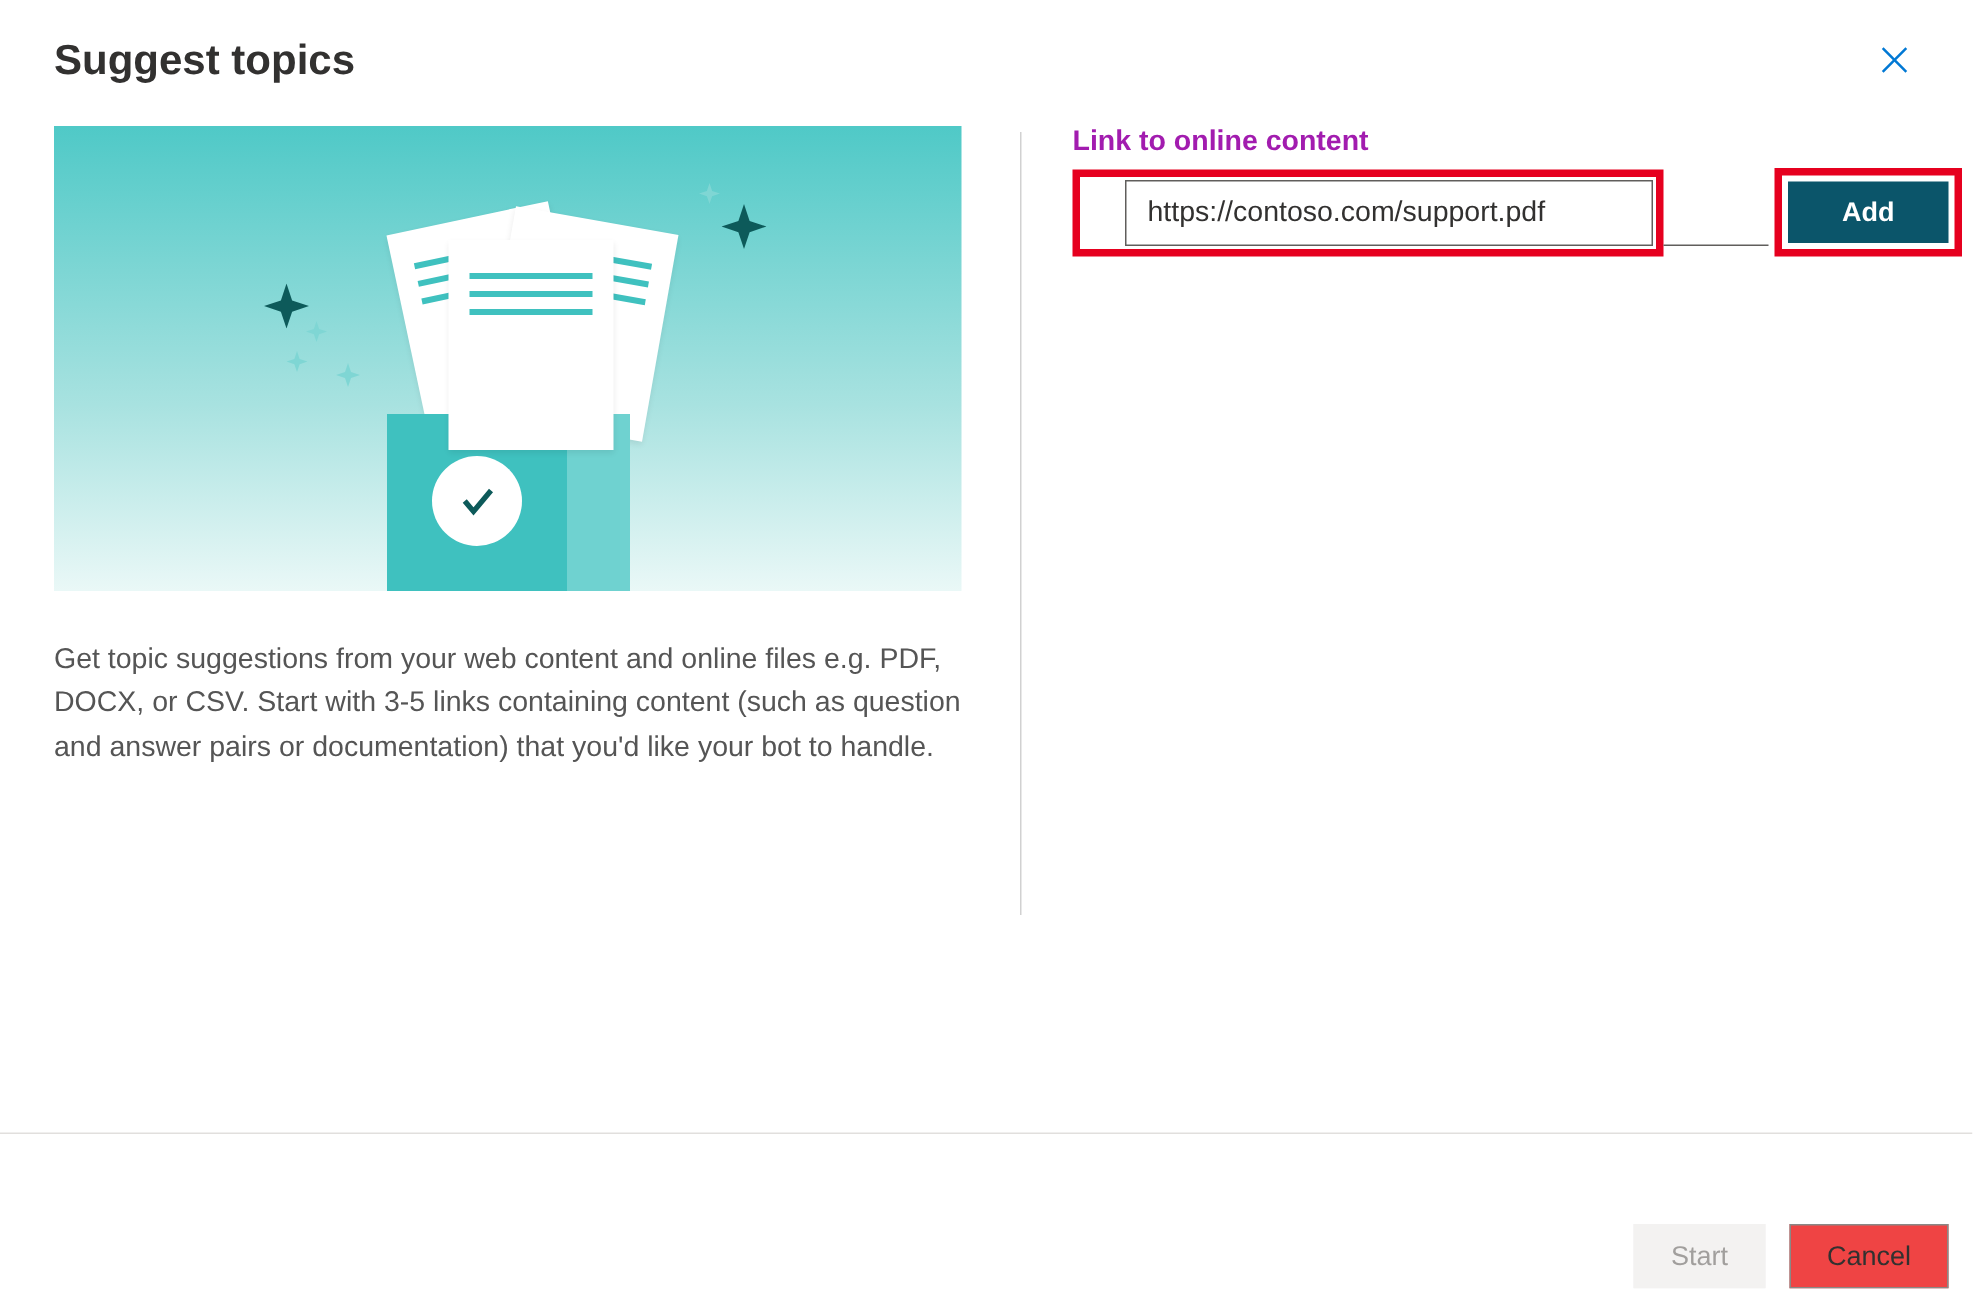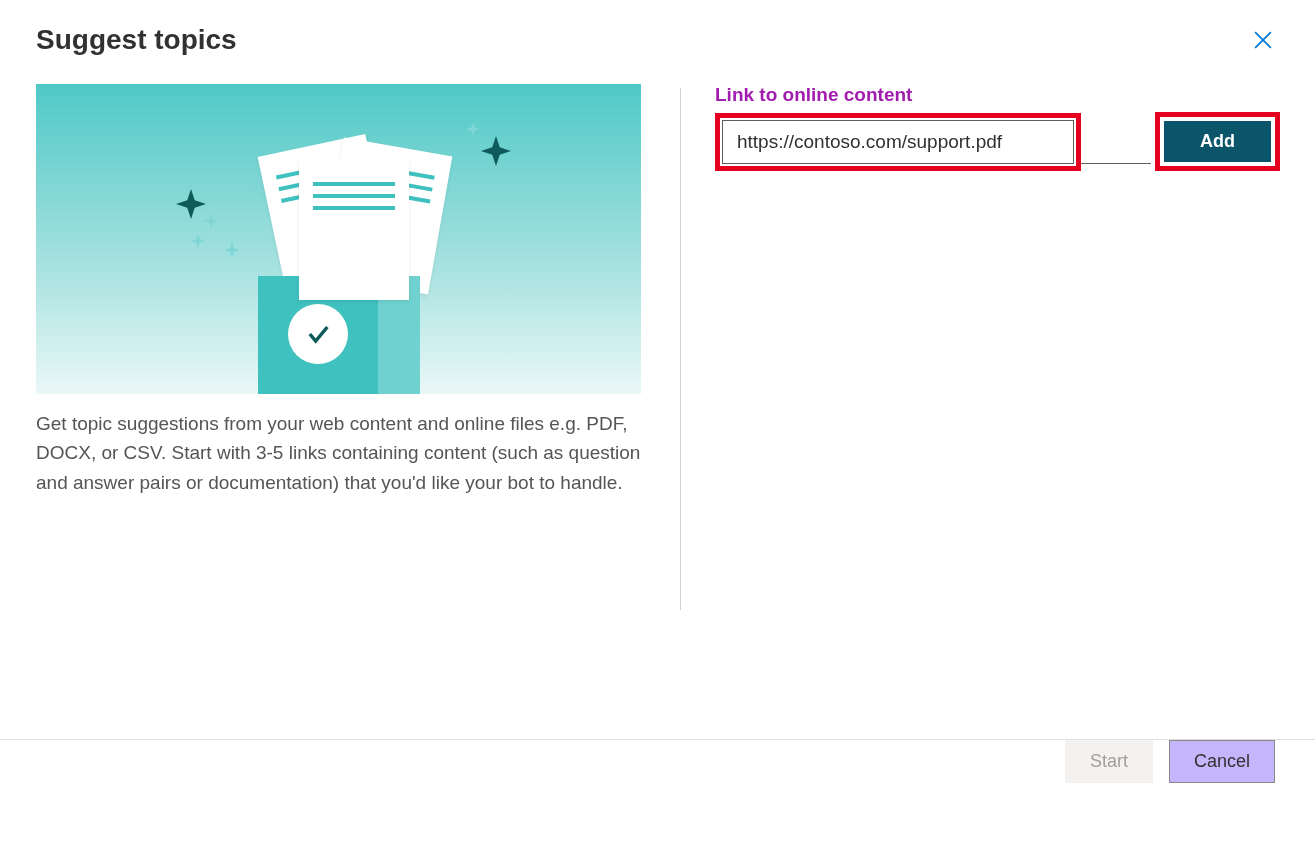--- a/index.html
+++ b/index.html
@@ -118,21 +118,21 @@
     .s2 svg { fill: #7fd6d4; width: 14px; height: 14px; }
     .s3 { left: 188px; top: 158px; width: 16px; height: 16px; }
     .s3 svg { fill: #7fd6d4; width: 16px; height: 16px; }
     .s4 { left: 155px; top: 150px; width: 14px; height: 14px; }
     .s4 svg { fill: #7fd6d4; width: 14px; height: 14px; }
     .s5 { left: 445px; top: 52px; width: 30px; height: 30px; }
     .s5 svg { fill: #0d5a5a; width: 30px; height: 30px; }
     .s6 { left: 430px; top: 38px; width: 14px; height: 14px; }
     .s6 svg { fill: #7fd6d4; width: 14px; height: 14px; }
     .description {
-      margin-top: 15px;
+      margin-top: 31px;
       font-size: 19px;
       line-height: 1.55;
       color: #555555;
     }
     .description p { margin-bottom: 20px; }
     .learn-link {
       color: #0078d4;
       text-decoration: underline;
       cursor: pointer;
     }
@@ -166,20 +166,21 @@
     }
     .url-input {
       width: 352px;
       height: 44px;
       border: 1px solid #605e5c;
       padding: 0 14px;
       font-size: 19px;
       color: #323130;
       outline: none;
       font-family: inherit;
+      margin-left: 28px;
     }
     .input-underline {
       height: 1px;
       background: #605e5c;
       flex: 1;
       margin: 0 0 0 0;
       align-self: flex-end;
       margin-bottom: 7px;
       min-width: 70px;
     }
@@ -197,34 +198,34 @@
       font-weight: 600;
       padding: 10px 36px;
       cursor: pointer;
       font-family: inherit;
     }
     .footer {
       position: absolute;
       bottom: 0;
       left: 0;
       right: 0;
-      height: 120px;
+      height: 104px;
       border-top: 1px solid #e1dfdd;
       display: flex;
       justify-content: flex-end;
-      align-items: flex-start;
-      padding-right: 40px;
+      align-items: flex-end;
+      padding-right: 16px;
       gap: 16px;
     }
     .btn {
       font-family: inherit;
       font-size: 18px;
       padding: 10px 24px;
       border: 1px solid #8a8886;
-      background: #c4b5fd;
+      background: #ef4444;
       cursor: pointer;
       color: #323130;
     }
     .btn.disabled {
       background: #f3f2f1;
       border-color: #f3f2f1;
       color: #a19f9d;
       cursor: default;
     }
   </style>

